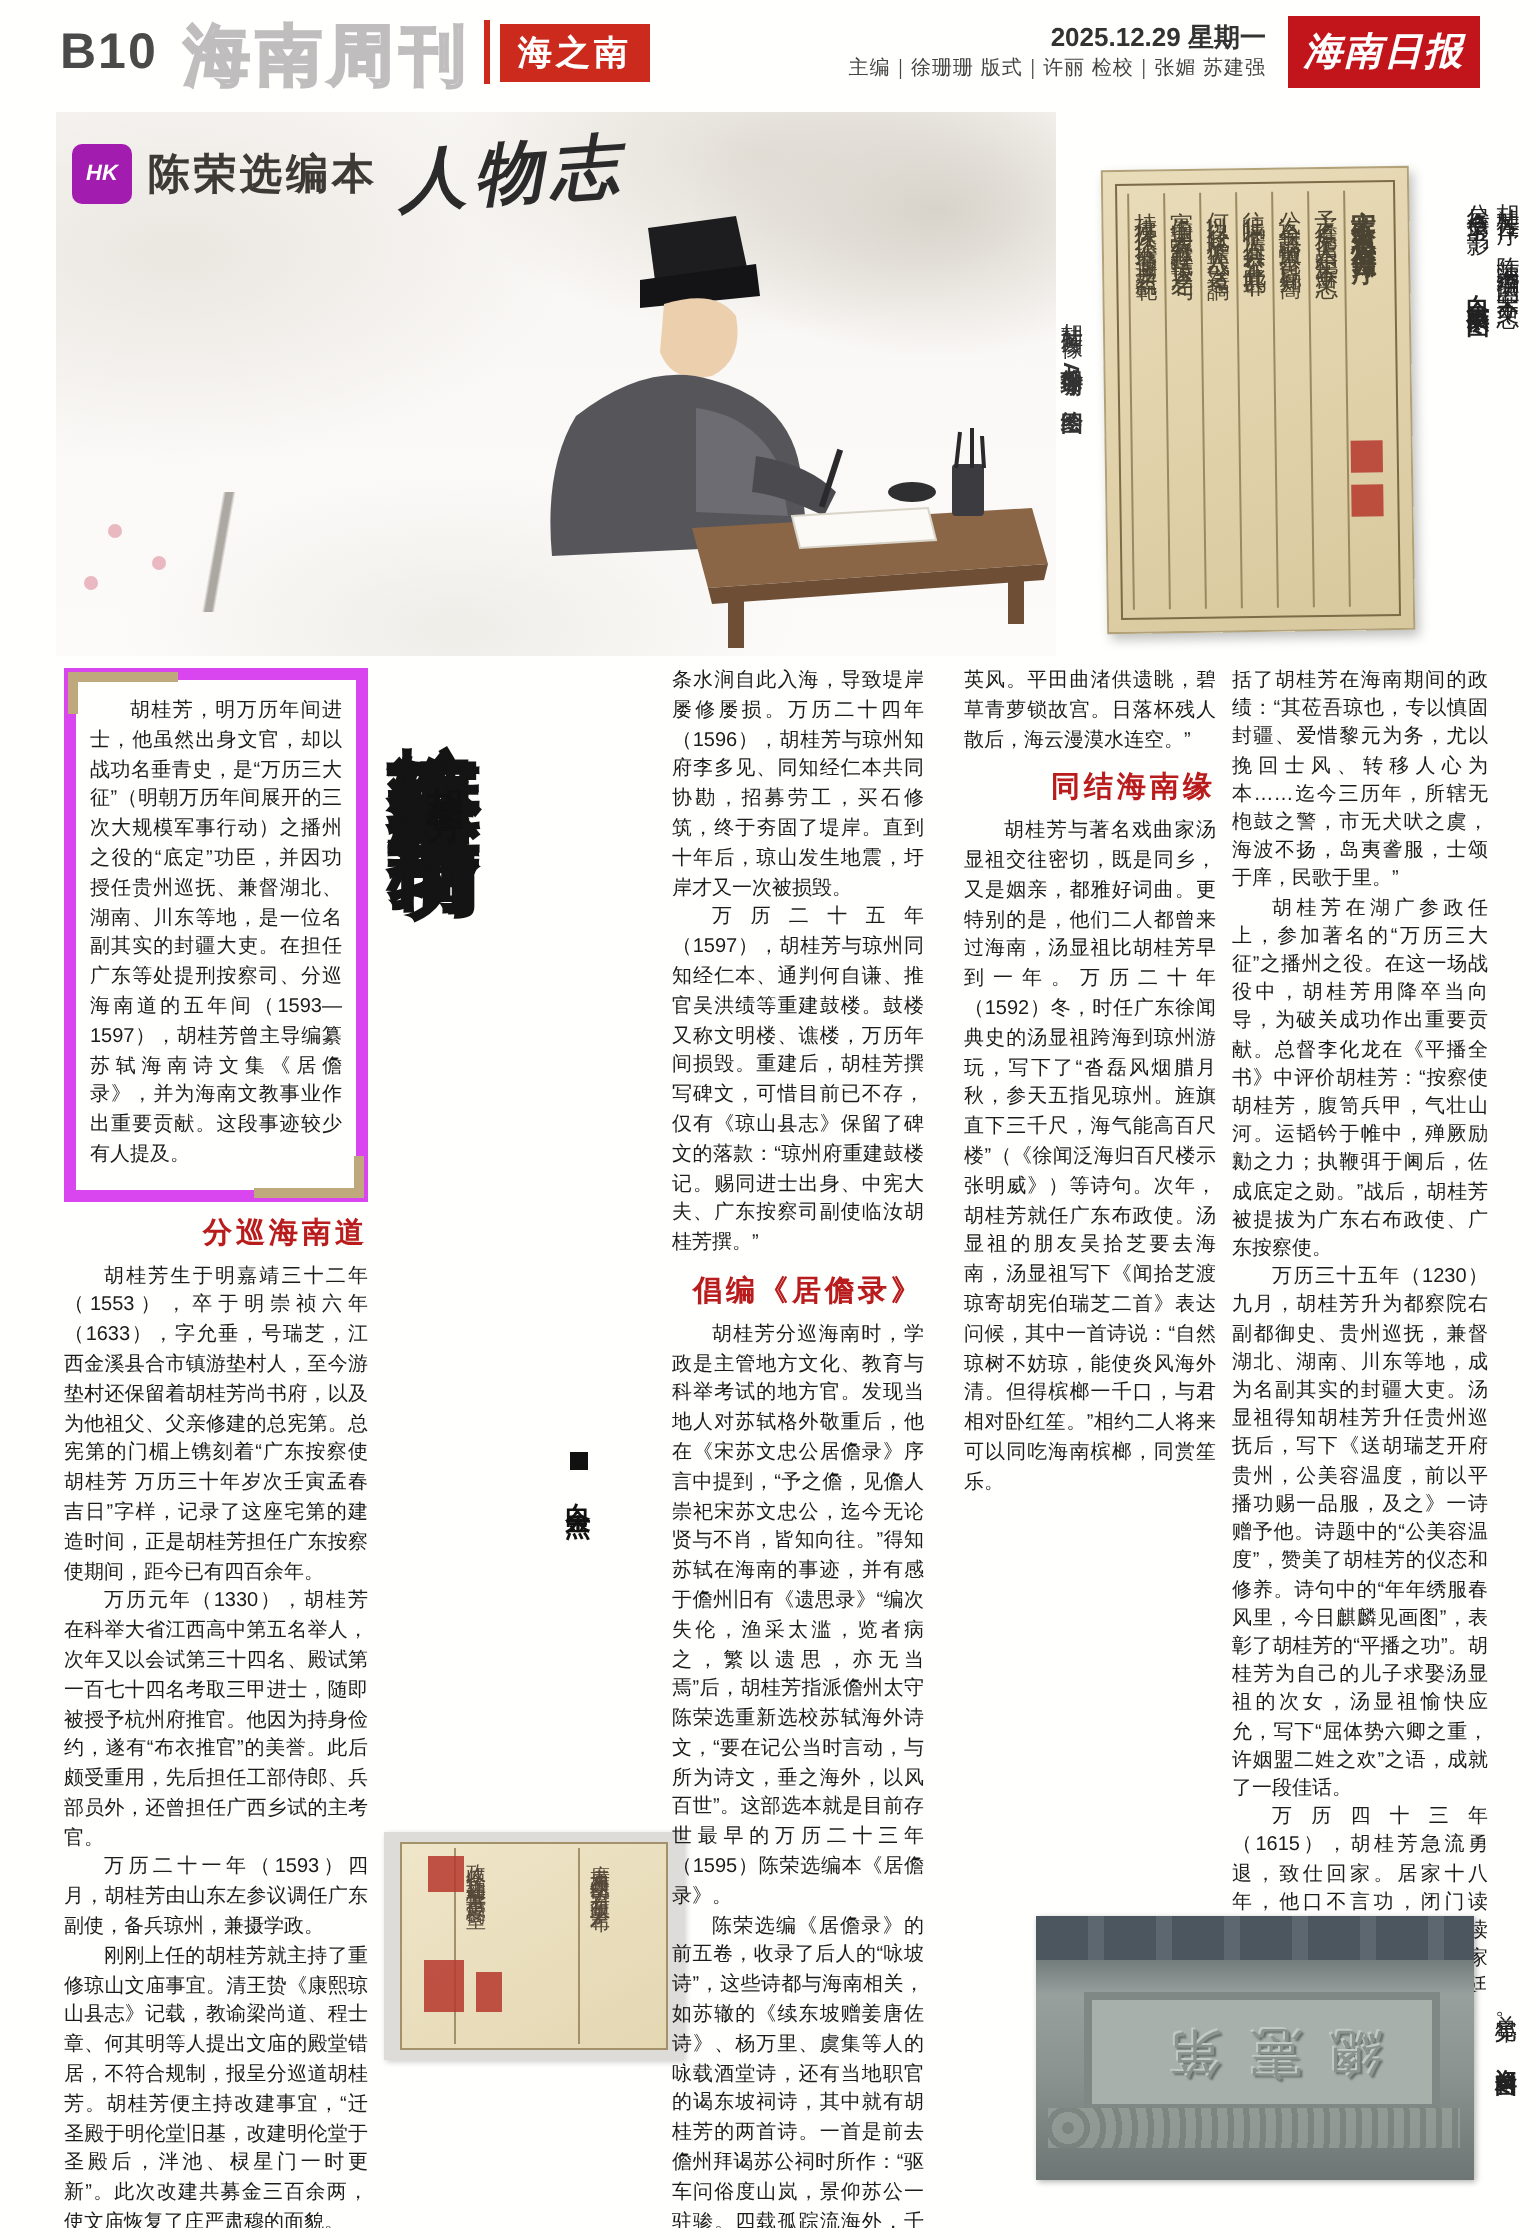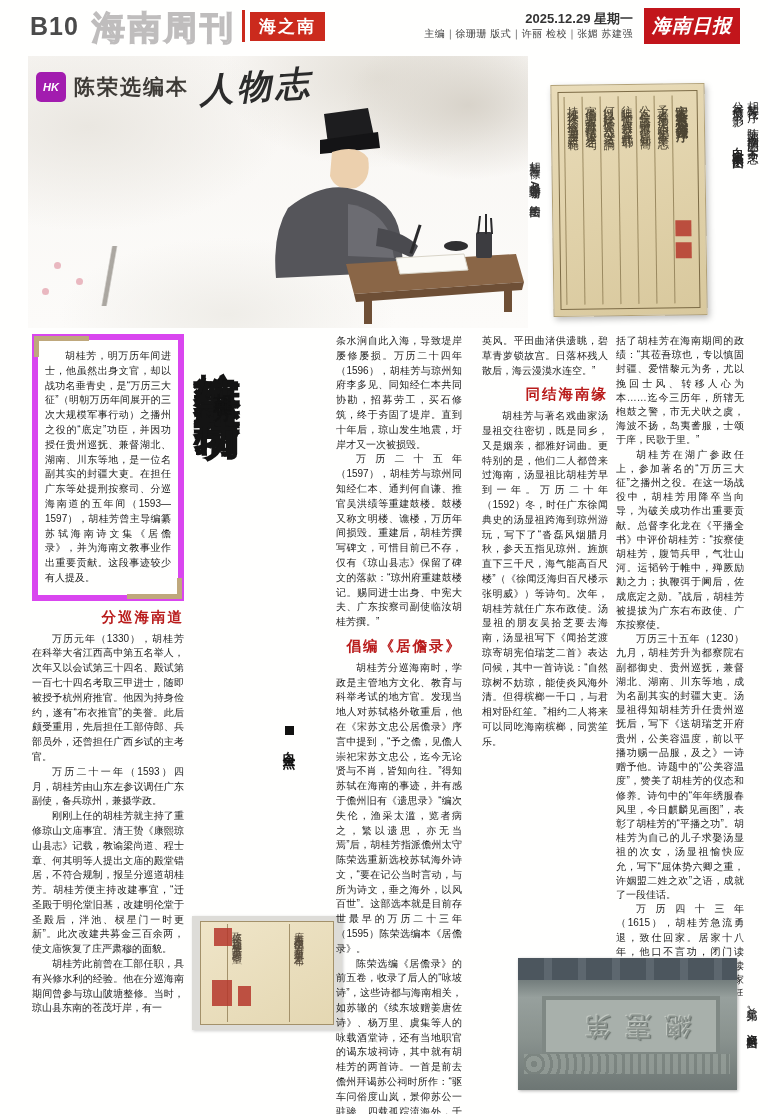--- a/index.html
+++ b/index.html
@@ -183,20 +183,21 @@
     <div class="l2"><span>公居儋录》书影。</span><b>白金杰供图</b></div>
   </div>
 
   <div class="main">
 
     <div class="col colA">
       <div class="introbox">
         <p>胡桂芳，明万历年间进士，他虽然出身文官，却以战功名垂青史，是“万历三大征”（明朝万历年间展开的三次大规模军事行动）之播州之役的“底定”功臣，并因功授任贵州巡抚、兼督湖北、湖南、川东等地，是一位名副其实的封疆大吏。在担任广东等处提刑按察司、分巡海南道的五年间（1593—1597），胡桂芳曾主导编纂苏轼海南诗文集《居儋录》，并为海南文教事业作出重要贡献。这段事迹较少有人提及。</p>
       </div>
       <div class="colhead">分巡海南道</div>
+      <p>胡桂芳生于明嘉靖三十二年（1553），卒于明崇祯六年（1633），字允垂，号瑞芝，江西金溪县合市镇游垫村人，至今游垫村还保留着胡桂芳尚书府，以及为他祖父、父亲修建的总宪第。总宪第的门楣上镌刻着“广东按察使胡桂芳 万历三十年岁次壬寅孟春吉日”字样，记录了这座宅第的建造时间，正是胡桂芳担任广东按察使期间，距今已有四百余年。</p>
       <p>万历元年（1330），胡桂芳在科举大省江西高中第五名举人，次年又以会试第三十四名、殿试第一百七十四名考取三甲进士，随即被授予杭州府推官。他因为持身俭约，遂有“布衣推官”的美誉。此后颇受重用，先后担任工部侍郎、兵部员外，还曾担任广西乡试的主考官。</p>
       <p>万历二十一年（1593）四月，胡桂芳由山东左参议调任广东副使，备兵琼州，兼摄学政。</p>
       <p>刚刚上任的胡桂芳就主持了重修琼山文庙事宜。清王贽《康熙琼山县志》记载，教谕梁尚道、程士章、何其明等人提出文庙的殿堂错居，不符合规制，报呈分巡道胡桂芳。胡桂芳便主持改建事宜，“迁圣殿于明伦堂旧基，改建明伦堂于圣殿后，泮池、棂星门一时更新”。此次改建共募金三百余两，使文庙恢复了庄严肃穆的面貌。</p>
       <p>胡桂芳此前曾在工部任职，具有兴修水利的经验。他在分巡海南期间曾参与琼山陂塘整修。当时，琼山县东南的苍茂圩岸，有一</p>
     </div>
 
     <div class="colB">
       <div class="hlblock">
         <div class="hl-main">
           <span>按琼辑海外</span><span class="seg2">平播树奇功</span>

